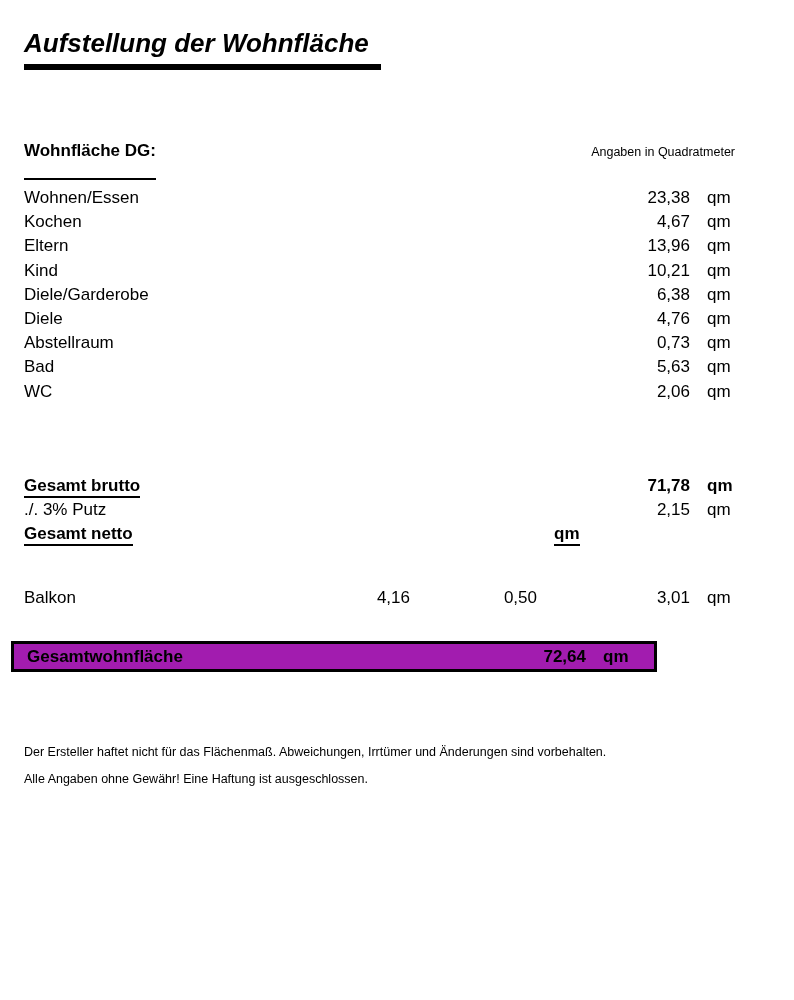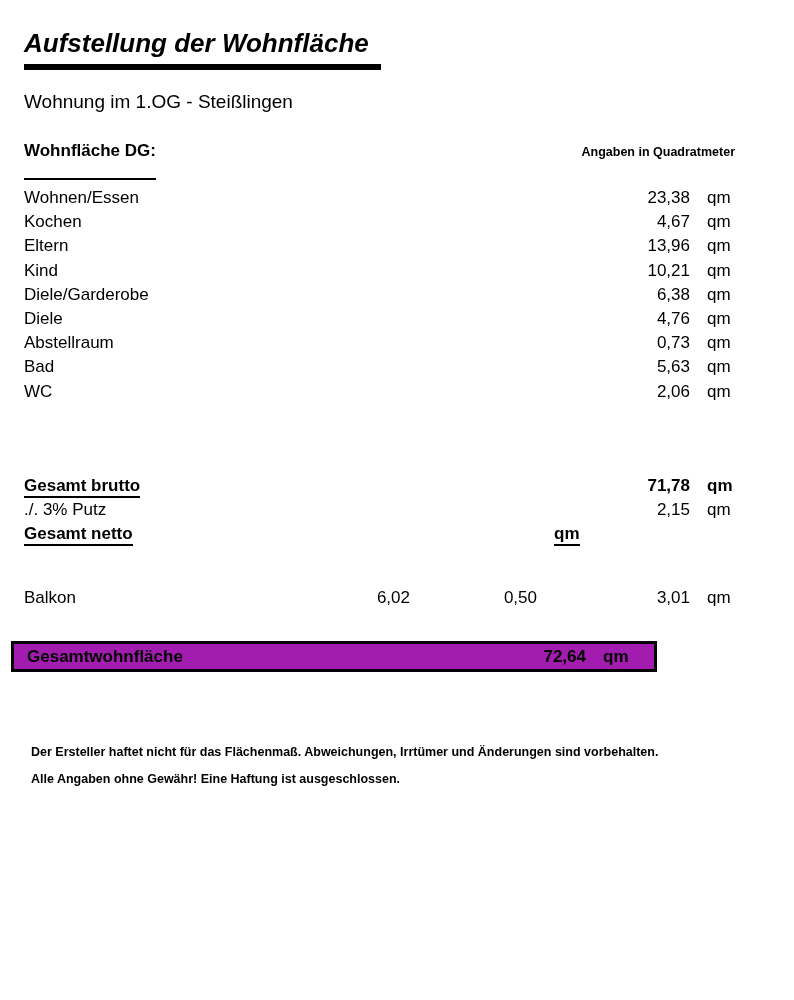--- a/index.html
+++ b/index.html
@@ -57,21 +57,20 @@
   .sec-title {
     font-size: 17px;
     font-weight: bold;
     border-bottom: 2px solid #000;
     padding-bottom: 17px;
     white-space: nowrap;
   }
   .unit-note {
     font-size: 12.5px;
     white-space: nowrap;
-    font-weight: bold;
   }
 
   
   .rows { position: absolute; left: 24px; width: 711px; }
   .row {
     display: grid;
     grid-template-columns: 296px 90px 127px 153px 45px;
     line-height: 24.2px;
     font-size: 17px;
     white-space: nowrap;
@@ -111,36 +110,34 @@
   .total-box .box-unit { width: 45px; box-sizing: border-box; padding-left: 17px; }
 
   
   .footer {
     position: absolute;
     left: 24px;
     top: 744px;
     font-size: 12.5px;
   }
   .footer p {
-    margin: 0 0 11px 7px;
+    margin: 0 0 11px 0;
     line-height: 16px;
     white-space: nowrap;
-    font-weight: bold;
   }
 </style>
 </head>
 <body>
 
 <div class="page">
 
   <div class="title">
     <span class="u-title">Aufstellung der Wohnfläche</span>
   </div>
 
-  <div class="subtitle">Wohnung im 1.OG - Steißlingen</div>
 
   <div class="section-head">
     <span class="sec-title">Wohnfläche DG:</span>
     <span class="unit-note">Angaben in Quadratmeter</span>
   </div>
 
   <div class="rows rooms">
 
       <div class="row">
         <span class="cell label">Wohnen/Essen</span>
@@ -234,21 +231,21 @@
       <span class="cell label"><span class="u">Gesamt netto</span></span>
       <span class="cell c1"></span>
       <span class="cell c2"></span>
       <span class="cell unit"><span class="u">qm</span></span>
     </div>
   </div>
 
   <div class="rows balkon-wrap">
     <div class="row">
       <span class="cell label">Balkon</span>
-      <span class="cell c1">6,02</span>
+      <span class="cell c1">4,16</span>
       <span class="cell c2">0,50</span>
       <span class="cell val">3,01</span>
       <span class="cell unit">qm</span>
     </div>
   </div>
 
   <div class="total-box">
     <span class="box-label">Gesamtwohnfläche</span>
     <span class="box-val">72,64</span>
     <span class="box-unit">qm</span>

